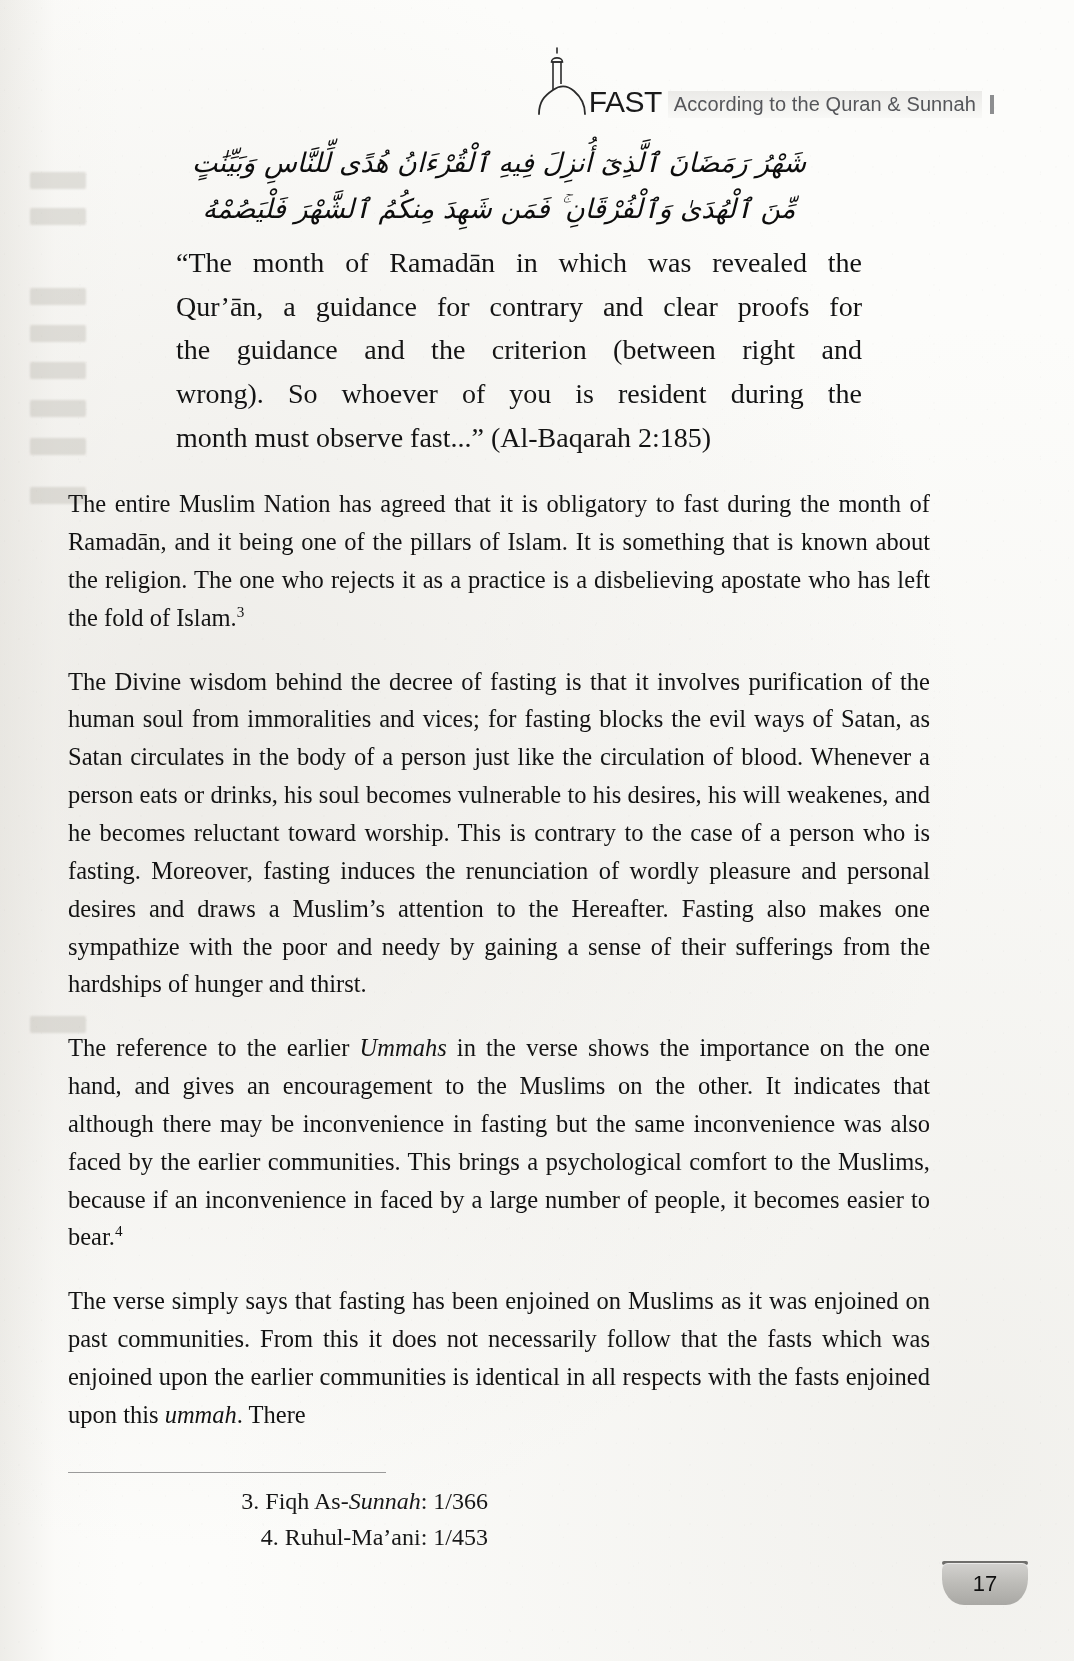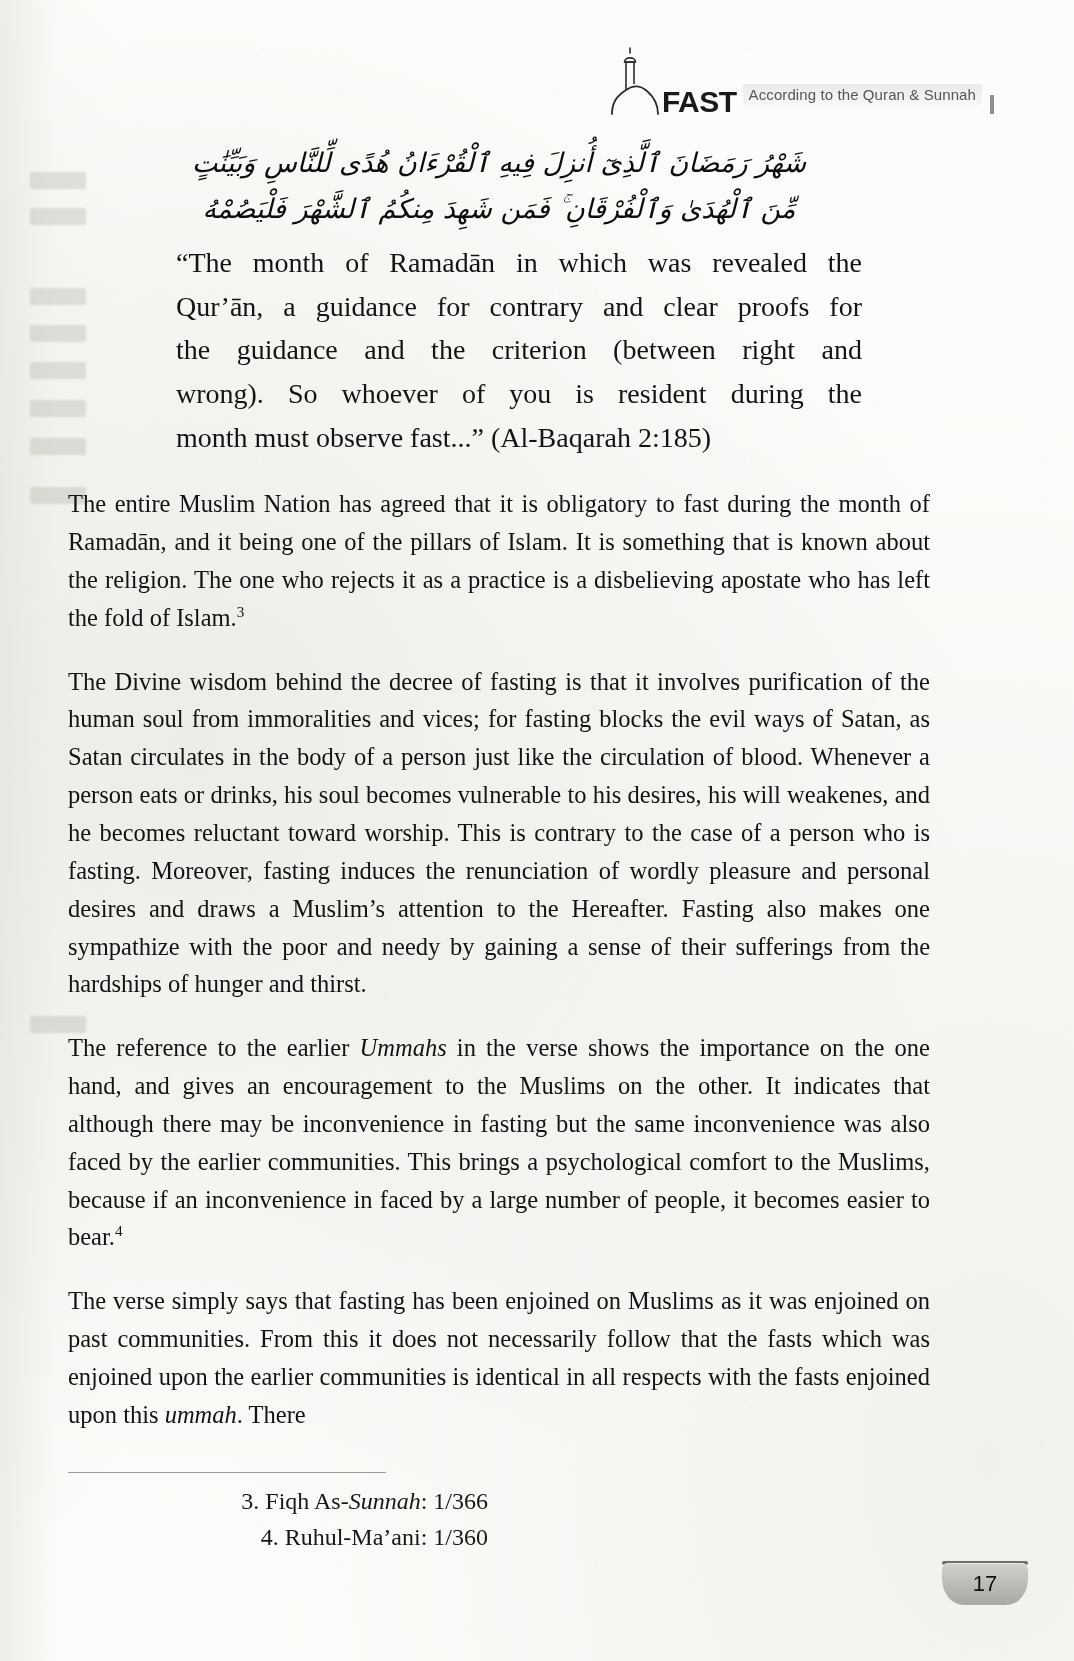--- a/index.html
+++ b/index.html
@@ -68,36 +68,36 @@
     align-items: flex-end;
     gap: 6px;
   }
   .mosque-icon {
     display: block;
     margin-right: -6px;
     margin-bottom: -2px;
   }
   .fast-word {
     font-family: "Liberation Sans", "DejaVu Sans", sans-serif;
-    font-weight: bold;
+    font-weight: normal;
     font-size: 30px;
     letter-spacing: -0.5px;
     color: #1a1a1a;
     line-height: 1;
     margin-bottom: 1px;
     position: relative;
     z-index: 2;
     text-align: center;
   }
   .header-sub {
     font-family: "Liberation Sans", "DejaVu Sans", sans-serif;
-    font-size: 15px;
+    font-size: 20px;
     color: #55565a;
     line-height: 1;
-    margin-bottom: 12px;
+    margin-bottom: 0;
     letter-spacing: 0.1px;
     background: linear-gradient(180deg, rgba(232,231,228,0.85), rgba(244,244,242,0.5));
     padding: 3px 6px 4px 6px;
   }
   .header-tick {
     width: 4px;
     height: 19px;
     background: #8d8e90;
     margin-bottom: 4px;
     margin-left: 2px;
@@ -265,19 +265,19 @@
 
   <p class="body"><span>The reference to the earlier </span><span class="it">Ummahs</span><span> in the verse shows the importance on the one hand, and gives an encouragement to the Muslims on the other. It indicates that although there may be inconvenience in fasting but the same inconvenience was also faced by the earlier communities. This brings a psychological comfort to the Muslims, because if an inconvenience in faced by a large number of people, it becomes easier to bear.</span><sup class="fn">4</sup></p>
 
   <p class="body"><span>The verse simply says that fasting has been enjoined on Muslims as it was enjoined on past communities. From this it does not necessarily follow that the fasts which was enjoined upon the earlier communities is identical in all respects with the fasts enjoined upon this </span><span class="it">ummah</span><span>. There</span></p>
 
 </div>
 
 <div class="footnote-area">
   <div class="footnote-rule"></div>
   <div class="footnote"><span>3.</span><span> Fiqh As-</span><span class="it">Sunnah</span><span>: 1/366</span></div>
-  <div class="footnote"><span>4.</span><span> Ruhul-Ma’ani: 1/360</span><span class="it"></span><span></span></div>
+  <div class="footnote"><span>4.</span><span> Ruhul-Ma’ani: 1/453</span><span class="it"></span><span></span></div>
 </div>
 
 <div class="page-tab-top"></div>
 <div class="page-tab">
   <span class="page-num">17</span>
 </div>
 
 </body></html>

